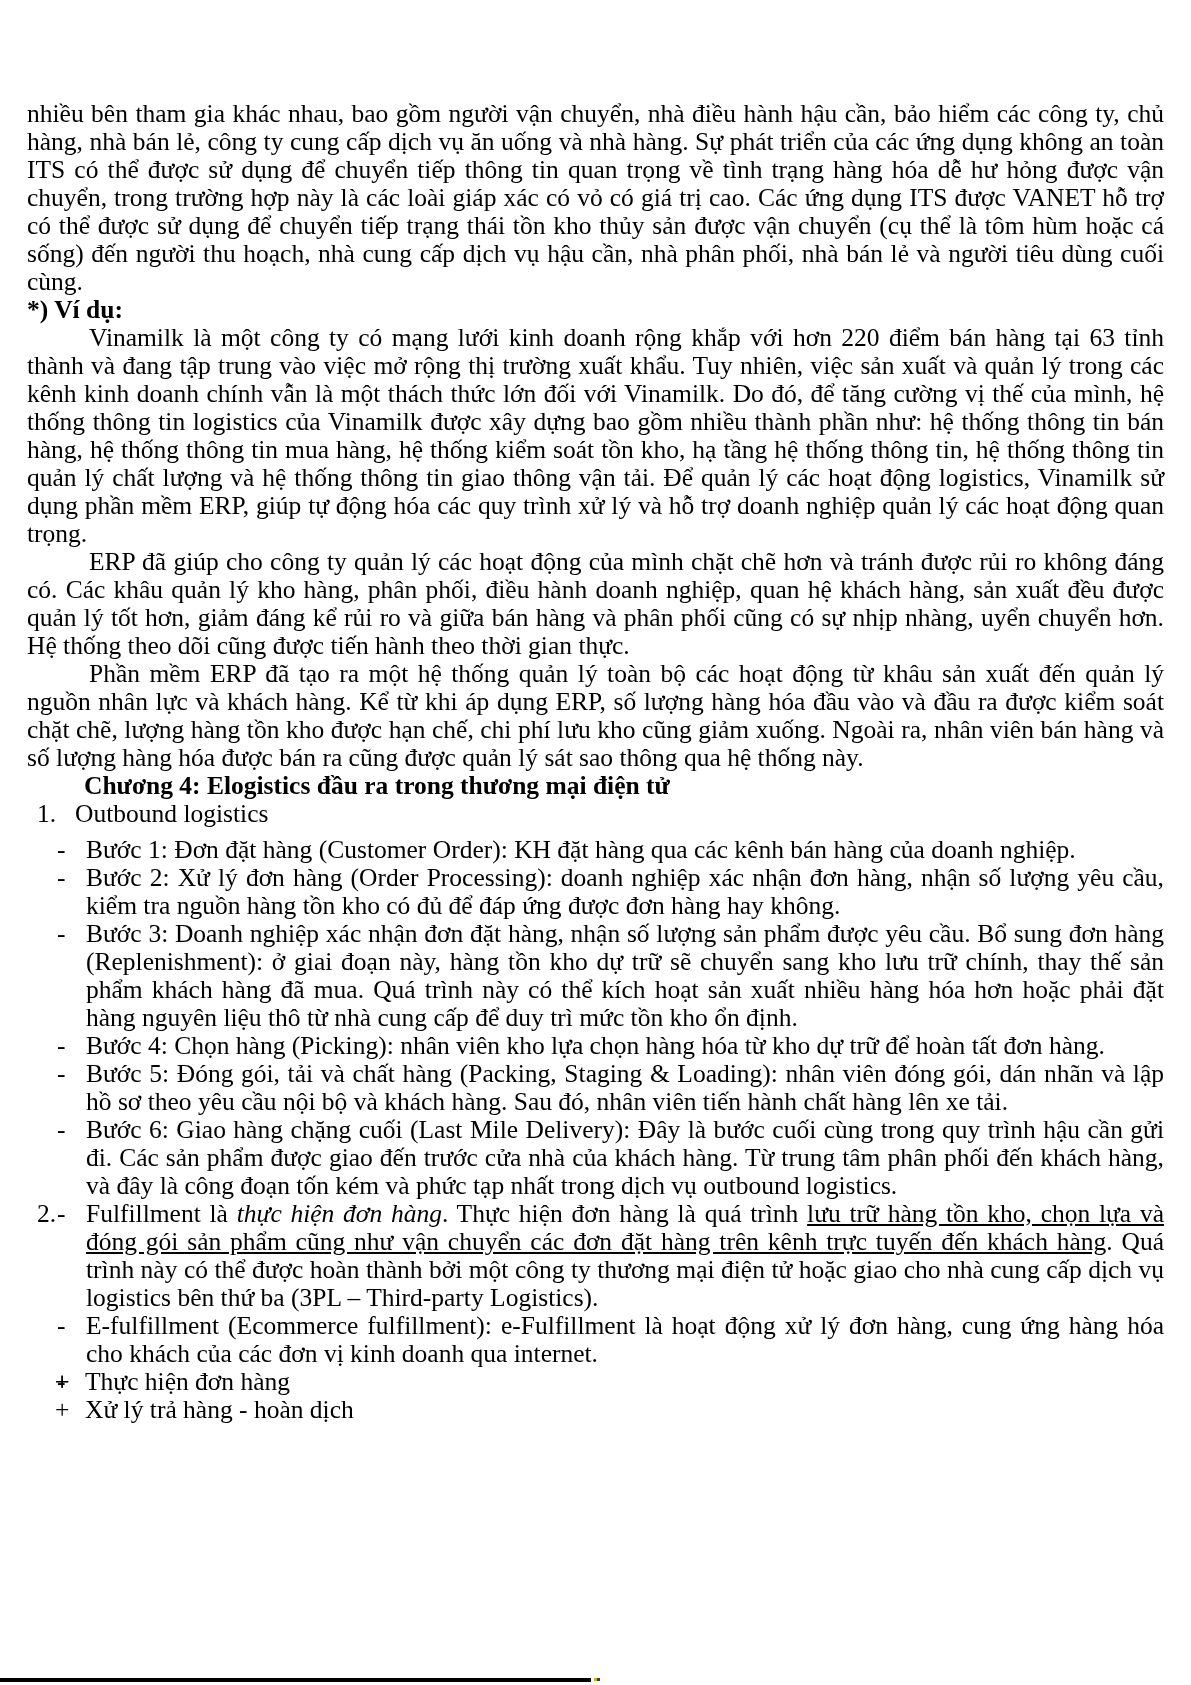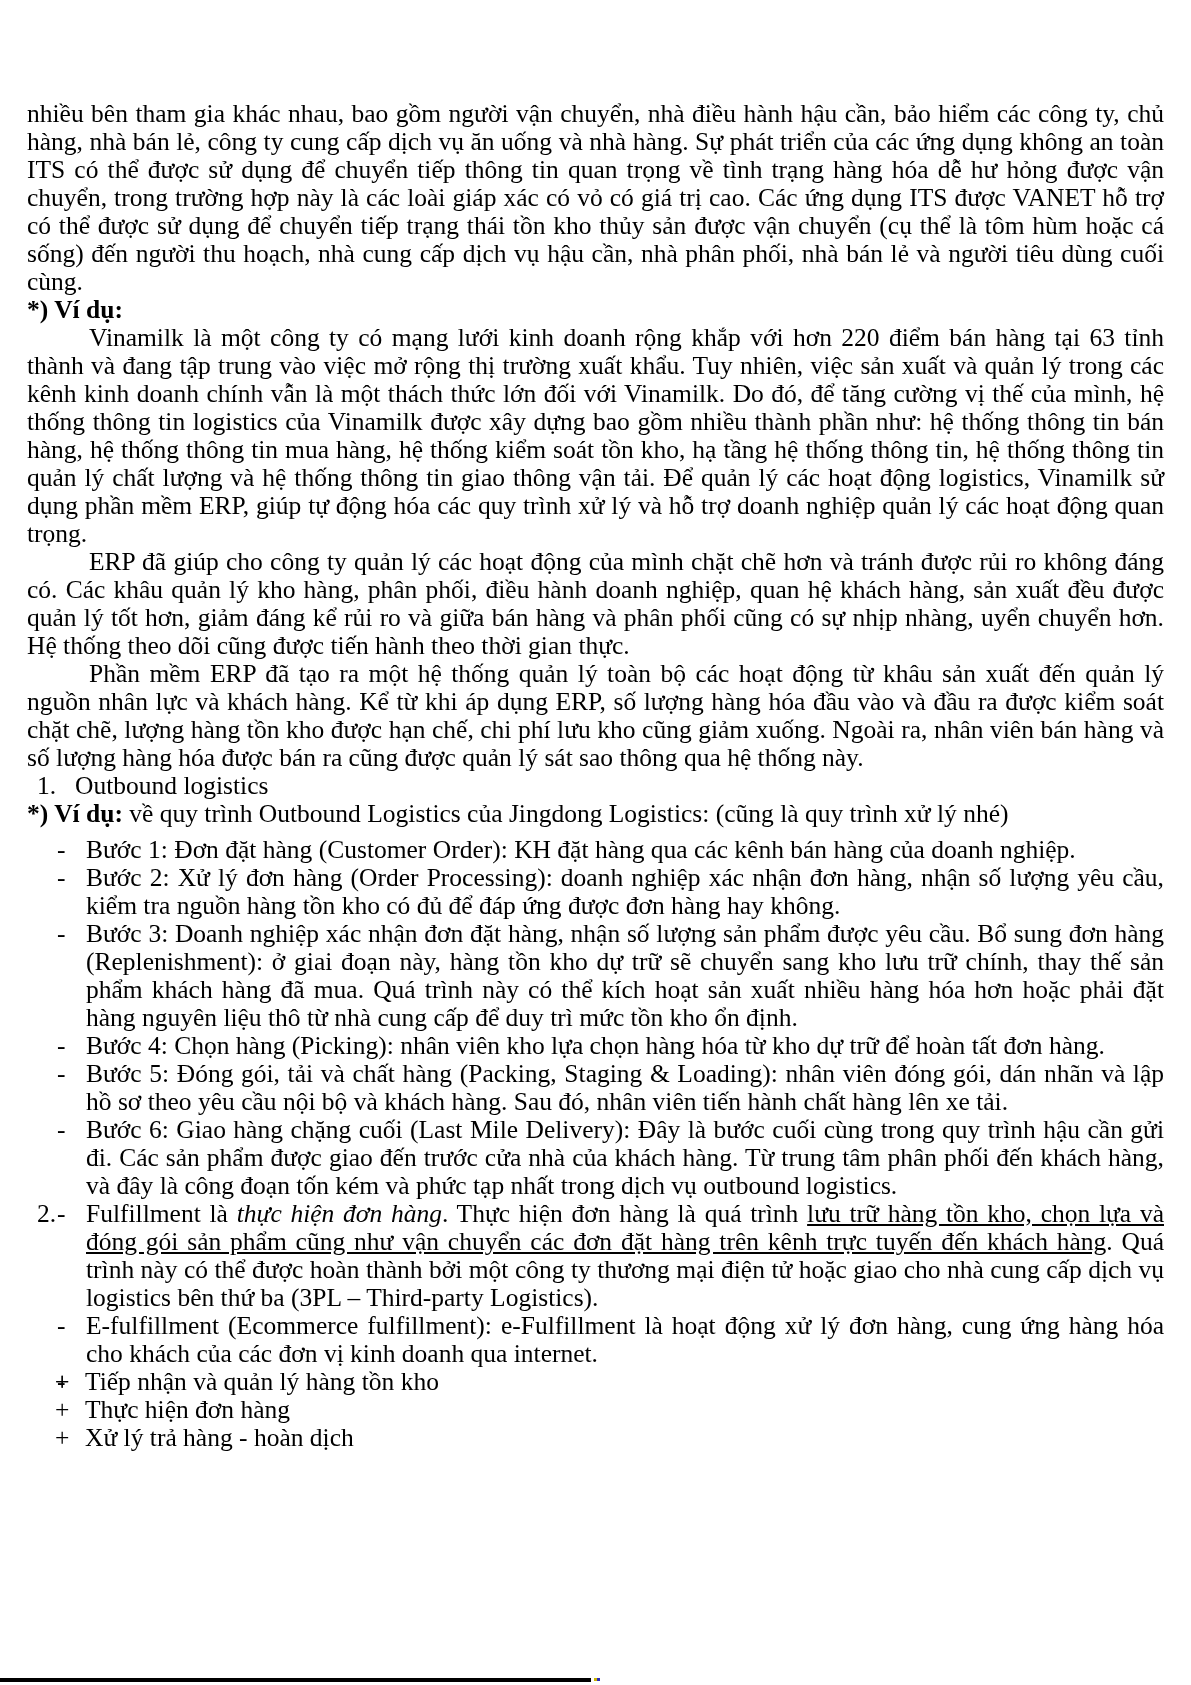--- a/index.html
+++ b/index.html
@@ -39,24 +39,24 @@
     <p class="para noindent">nhiều bên tham gia khác nhau, bao gồm người vận chuyển, nhà điều hành hậu cần, bảo hiểm các công ty, chủ hàng, nhà bán lẻ, công ty cung cấp dịch vụ ăn uống và nhà hàng. Sự phát triển của các ứng dụng không an toàn ITS có thể được sử dụng để chuyển tiếp thông tin quan trọng về tình trạng hàng hóa dễ hư hỏng được vận chuyển, trong trường hợp này là các loài giáp xác có vỏ có giá trị cao. Các ứng dụng ITS được VANET hỗ trợ có thể được sử dụng để chuyển tiếp trạng thái tồn kho thủy sản được vận chuyển (cụ thể là tôm hùm hoặc cá sống) đến người thu hoạch, nhà cung cấp dịch vụ hậu cần, nhà phân phối, nhà bán lẻ và người tiêu dùng cuối cùng.</p>
 
     <p class="example-line"><span class="example-label">*) Ví dụ:</span></p>
 
     <p class="para">Vinamilk là một công ty có mạng lưới kinh doanh rộng khắp với hơn 220 điểm bán hàng tại 63 tỉnh thành và đang tập trung vào việc mở rộng thị trường xuất khẩu. Tuy nhiên, việc sản xuất và quản lý trong các kênh kinh doanh chính vẫn là một thách thức lớn đối với Vinamilk. Do đó, để tăng cường vị thế của mình, hệ thống thông tin logistics của Vinamilk được xây dựng bao gồm nhiều thành phần như: hệ thống thông tin bán hàng, hệ thống thông tin mua hàng, hệ thống kiểm soát tồn kho, hạ tầng hệ thống thông tin, hệ thống thông tin quản lý chất lượng và hệ thống thông tin giao thông vận tải. Để quản lý các hoạt động logistics, Vinamilk sử dụng phần mềm ERP, giúp tự động hóa các quy trình xử lý và hỗ trợ doanh nghiệp quản lý các hoạt động quan trọng.</p>
 
     <p class="para">ERP đã giúp cho công ty quản lý các hoạt động của mình chặt chẽ hơn và tránh được rủi ro không đáng có. Các khâu quản lý kho hàng, phân phối, điều hành doanh nghiệp, quan hệ khách hàng, sản xuất đều được quản lý tốt hơn, giảm đáng kể rủi ro và giữa bán hàng và phân phối cũng có sự nhịp nhàng, uyển chuyển hơn. Hệ thống theo dõi cũng được tiến hành theo thời gian thực.</p>
 
     <p class="para">Phần mềm ERP đã tạo ra một hệ thống quản lý toàn bộ các hoạt động từ khâu sản xuất đến quản lý nguồn nhân lực và khách hàng. Kể từ khi áp dụng ERP, số lượng hàng hóa đầu vào và đầu ra được kiểm soát chặt chẽ, lượng hàng tồn kho được hạn chế, chi phí lưu kho cũng giảm xuống. Ngoài ra, nhân viên bán hàng và số lượng hàng hóa được bán ra cũng được quản lý sát sao thông qua hệ thống này.</p>
 
+    <p class="heading">Chương 4: Elogistics đầu ra trong thương mại điện tử</p>
 
     <div class="num-item"><span class="num">1.</span><span>Outbound logistics</span></div>
 
-    <p class="example-line"><span class="example-label">*) Ví dụ:</span><span> về quy trình Outbound Logistics của Jingdong Logistics: (cũng là quy trình xử lý nhé)</span></p>
 
 
     <div class="gap-before-steps">
       <div class="bullet"><span class="mark">-</span><span>Bước 1: Đơn đặt hàng (Customer Order): KH đặt hàng qua các kênh bán hàng của doanh nghiệp.</span></div>
       <div class="bullet"><span class="mark">-</span><span>Bước 2: Xử lý đơn hàng (Order Processing): doanh nghiệp xác nhận đơn hàng, nhận số lượng yêu cầu, kiểm tra nguồn hàng tồn kho có đủ để đáp ứng được đơn hàng hay không.</span></div>
       <div class="bullet"><span class="mark">-</span><span>Bước 3: Doanh nghiệp xác nhận đơn đặt hàng, nhận số lượng sản phẩm được yêu cầu. Bổ sung đơn hàng (Replenishment): ở giai đoạn này, hàng tồn kho dự trữ sẽ chuyển sang kho lưu trữ chính, thay thế sản phẩm khách hàng đã mua. Quá trình này có thể kích hoạt sản xuất nhiều hàng hóa hơn hoặc phải đặt hàng nguyên liệu thô từ nhà cung cấp để duy trì mức tồn kho ổn định.</span></div>
       <div class="bullet"><span class="mark">-</span><span>Bước 4: Chọn hàng (Picking): nhân viên kho lựa chọn hàng hóa từ kho dự trữ để hoàn tất đơn hàng.</span></div>
       <div class="bullet"><span class="mark">-</span><span>Bước 5: Đóng gói, tải và chất hàng (Packing, Staging &amp; Loading): nhân viên đóng gói, dán nhãn và lập hồ sơ theo yêu cầu nội bộ và khách hàng. Sau đó, nhân viên tiến hành chất hàng lên xe tải.</span></div>
       <div class="bullet"><span class="mark">-</span><span>Bước 6: Giao hàng chặng cuối (Last Mile Delivery): Đây là bước cuối cùng trong quy trình hậu cần gửi đi. Các sản phẩm được giao đến trước cửa nhà của khách hàng. Từ trung tâm phân phối đến khách hàng, và đây là công đoạn tốn kém và phức tạp nhất trong dịch vụ outbound logistics.</span></div>
     </div>
@@ -64,21 +64,21 @@
     <div class="num-item"><span class="num">2.</span></div>
 
     <div class="bullet"><span class="mark">-</span><span><span>Fulfillment là </span><span class="it">thực hiện đơn hàng</span><span>. Thực hiện đơn hàng là quá trình </span><span class="ul">lưu trữ hàng tồn kho, chọn lựa và đóng gói sản phẩm cũng như vận chuyển các đơn đặt hàng trên kênh trực tuyến đến khách hàng</span><span>. Quá trình này có thể được hoàn thành bởi một công ty thương mại điện tử hoặc giao cho nhà cung cấp dịch vụ logistics bên thứ ba (3PL – Third-party Logistics).</span></span></div>
 
     <div class="bullet"><span class="mark">-</span><span>E-fulfillment (Ecommerce fulfillment): e-Fulfillment là hoạt động xử lý đơn hàng, cung ứng hàng hóa cho khách của các đơn vị kinh doanh qua internet.</span></div>
 
     <div class="bullet"><span class="mark">-</span></div>
 
     <div>
       <div class="plus-item"><span class="mark">+</span></div>
-      <div class="plus-item"><span class="mark">+</span><span>Tiếp nhận và quản lý hàng tồn kho</span></div>
+      <div class="plus-item"><span class="mark">+</span></div>
       <div class="plus-item"><span class="mark">+</span><span>Thực hiện đơn hàng</span></div>
       <div class="plus-item"><span class="mark">+</span><span>Xử lý trả hàng - hoàn dịch</span></div>
     </div>
 
   </div>
 
   <div class="bottom-line" style="background: rgb(0, 0, 0);"></div>
   <div class="dot d1" style="background: rgb(201, 180, 0);"></div>
   <div class="dot d2" style="background: rgb(42, 42, 184);"></div>
 </div>

